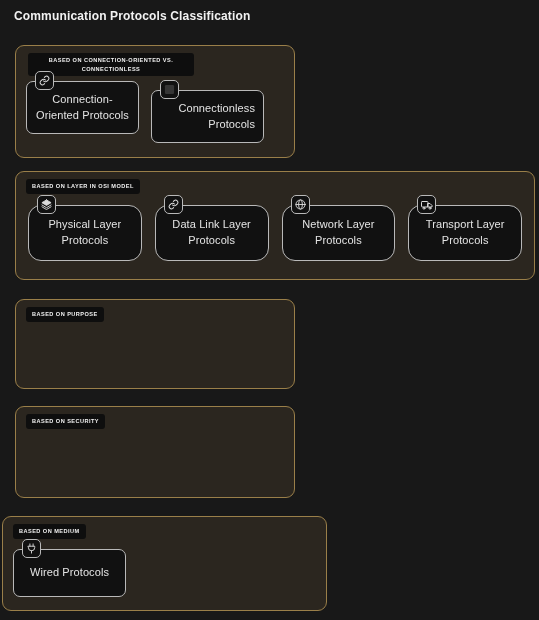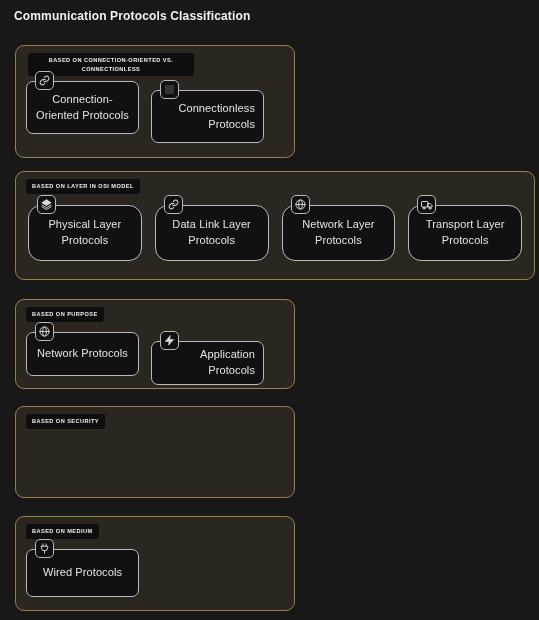--- a/index.html
+++ b/index.html
@@ -118,21 +118,21 @@
   #group-1 .node { width: 116px; height: 56px; border-radius: 13px; }
 
   #group-2 { left: 15px;  top: 299px; width: 280px; height: 90px; }
   #group-2 .group-body { top: 32px; padding: 0 10px; gap: 12px; }
   #group-2 .node { width: 113px; height: 44px; }
 
   #group-3 { left: 15px;  top: 406px; width: 280px; height: 92px; }
   #group-3 .group-body { top: 32px; padding: 0 10px; gap: 12px; }
   #group-3 .node { width: 113px; height: 46px; }
 
-  #group-4 { left: 15px;  top: 516px; width: 280px; height: 95px; }
+  #group-4 { left: 2px;  top: 516px; width: 325px; height: 95px; }
   #group-4 .group-body { top: 32px; padding: 0 10px; gap: 12px; }
   #group-4 .node { width: 113px; height: 48px; }
 
   
   .node.shift-down { margin-top: 9px; text-align: right; }
 </style>
 </head>
 <body>
 
 <div class="canvas">
@@ -202,40 +202,20 @@
                 <circle cx="6" cy="18.5" r="1.9"></circle>
                 <circle cx="18" cy="18.5" r="1.9"></circle>
               </svg>
             </span>
             <span class="node-label">Transport Layer Protocols</span>
           </div>
         </div>
       </div>
       <div class="group" id="group-2">
         <div class="group-label">BASED ON PURPOSE</div>
-        <div class="group-body">
-          <div class="node">
-            <span class="node-icon">
-              <svg width="11" height="11" viewBox="0 0 24 24" fill="none" stroke="currentColor" stroke-width="2" stroke-linecap="round" stroke-linejoin="round">
-                <circle cx="12" cy="12" r="10"></circle>
-                <line x1="2" y1="12" x2="22" y2="12"></line>
-                <ellipse cx="12" cy="12" rx="4.2" ry="10"></ellipse>
-              </svg>
-            </span>
-            <span class="node-label">Network Protocols</span>
-          </div>
-          <div class="node shift-down">
-            <span class="node-icon">
-              <svg width="11" height="11" viewBox="0 0 24 24" fill="currentColor" stroke="currentColor" stroke-width="1.4" stroke-linecap="round" stroke-linejoin="round">
-                <polygon points="13 2 3 14 11 14 10 22 21 10 13 10 13 2"></polygon>
-              </svg>
-            </span>
-            <span class="node-label">Application Protocols</span>
-          </div>
-        </div>
       </div>
       <div class="group" id="group-3">
         <div class="group-label">BASED ON SECURITY</div>
       </div>
       <div class="group" id="group-4">
         <div class="group-label">BASED ON MEDIUM</div>
         <div class="group-body">
           <div class="node">
             <span class="node-icon">
               <svg width="11" height="11" viewBox="0 0 24 24" fill="none" stroke="currentColor" stroke-width="2" stroke-linecap="round" stroke-linejoin="round">

